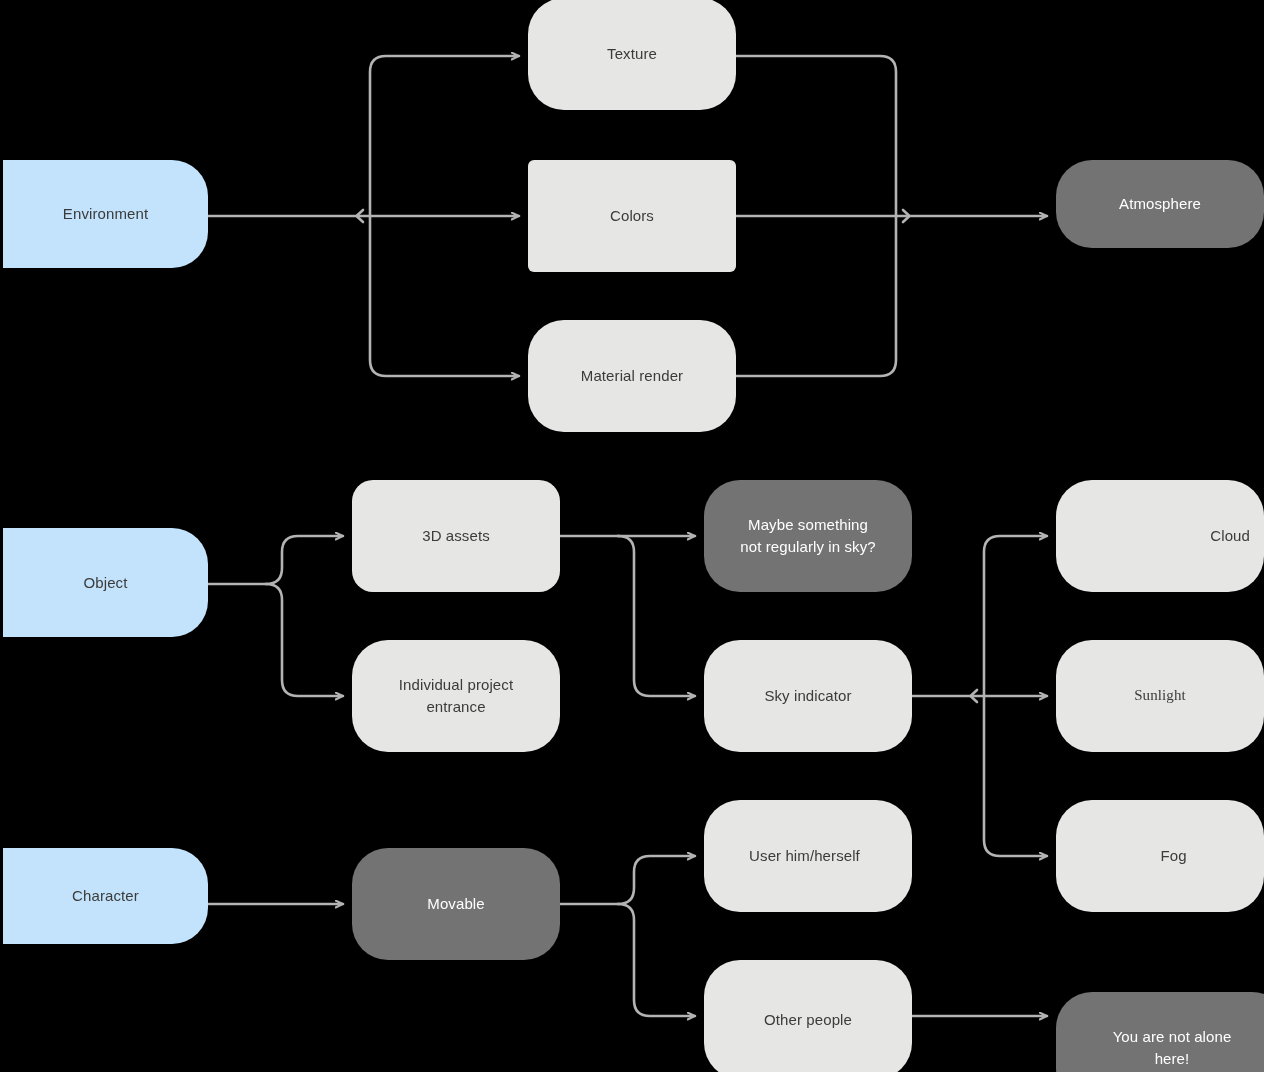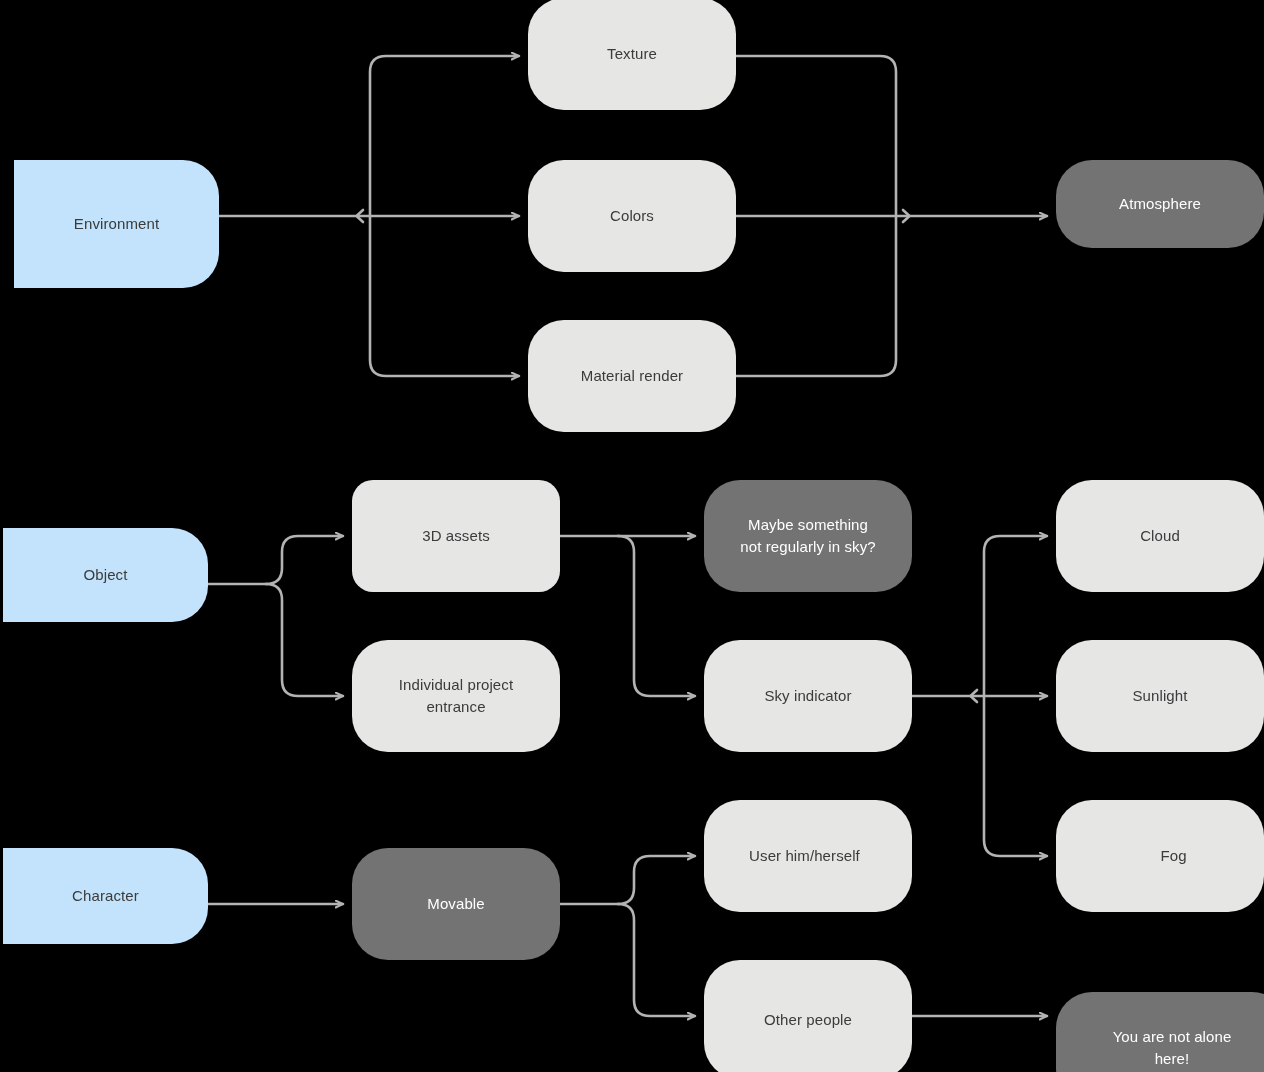--- a/index.html
+++ b/index.html
@@ -106,41 +106,41 @@
       <path d="M208,904 L343,904" marker-end="url(#arrowhead)"></path>
 
       <path d="M560,904 L618,904"></path>
       <path d="M618,904 Q634,904 634,888 L634,872 Q634,856 650,856 L695,856" marker-end="url(#arrowhead)"></path>
       <path d="M618,904 Q634,904 634,920 L634,1000 Q634,1016 650,1016 L695,1016" marker-end="url(#arrowhead)"></path>
 
       <path d="M912,1016 L1047,1016" marker-end="url(#arrowhead)"></path>
     </g>
   </svg>
 
-  <div class="node blue" style="left:14px; top:160px; width:205px; height:128px; border-top-left-radius:0; border-bottom-left-radius:0;text-align:center;">
+  <div class="node blue" style="left:3px; top:160px; width:205px; height:108px; border-top-left-radius:0; border-bottom-left-radius:0;text-align:center;">
     <span class="node-label">Environment</span>
   </div>
 
   <div class="node light" style="left:528px; top:-2px; width:208px; height:112px;">
     <span class="node-label">Texture</span>
   </div>
 
-  <div class="node light" style="left:528px; top:160px; width:208px; height:112px;">
+  <div class="node light" style="left:528px; top:160px; width:208px; height:112px;border-radius:6px;">
     <span class="node-label">Colors</span>
   </div>
 
   <div class="node light" style="left:528px; top:320px; width:208px; height:112px;">
     <span class="node-label">Material render</span>
   </div>
 
   <div class="node dark" style="left:1056px; top:160px; width:208px; height:88px;">
     <span class="node-label">Atmosphere</span>
   </div>
 
-  <div class="node blue" style="left:3px; top:528px; width:205px; height:94px; border-top-left-radius:0; border-bottom-left-radius:0;">
+  <div class="node blue" style="left:3px; top:528px; width:205px; height:109px; border-top-left-radius:0; border-bottom-left-radius:0;">
     <span class="node-label">Object</span>
   </div>
 
   <div class="node light" style="left:352px; top:480px; width:208px; height:112px;border-radius:21px;">
     <span class="node-label">3D assets</span>
   </div>
 
   <div class="node light" style="left:352px; top:640px; width:208px; height:112px;">
     <span class="node-label">Individual project
 entrance</span>
@@ -148,25 +148,25 @@
 
   <div class="node dark" style="left:704px; top:480px; width:208px; height:112px;">
     <span class="node-label">Maybe something
 not regularly in sky?</span>
   </div>
 
   <div class="node light" style="left:704px; top:640px; width:208px; height:112px;">
     <span class="node-label">Sky indicator</span>
   </div>
 
-  <div class="node light" style="left:1056px; top:480px; width:208px; height:112px;">
+  <div class="node light" style="left:1056px; top:480px; width:208px; height:112px;justify-content:flex-end;">
     <span class="node-label">Cloud</span>
   </div>
 
-  <div class="node light" style="left:1056px; top:640px; width:208px; height:112px;">
+  <div class="node light" style="left:1056px; top:640px; width:208px; height:112px;font-family:Liberation Serif, serif;">
     <span class="node-label">Sunlight</span>
   </div>
 
   <div class="node light" style="left:1056px; top:800px; width:208px; height:112px;padding-left:41px;">
     <span class="node-label">Fog</span>
   </div>
 
   <div class="node blue" style="left:3px; top:848px; width:205px; height:96px; border-top-left-radius:0; border-bottom-left-radius:0;">
     <span class="node-label">Character</span>
   </div>

